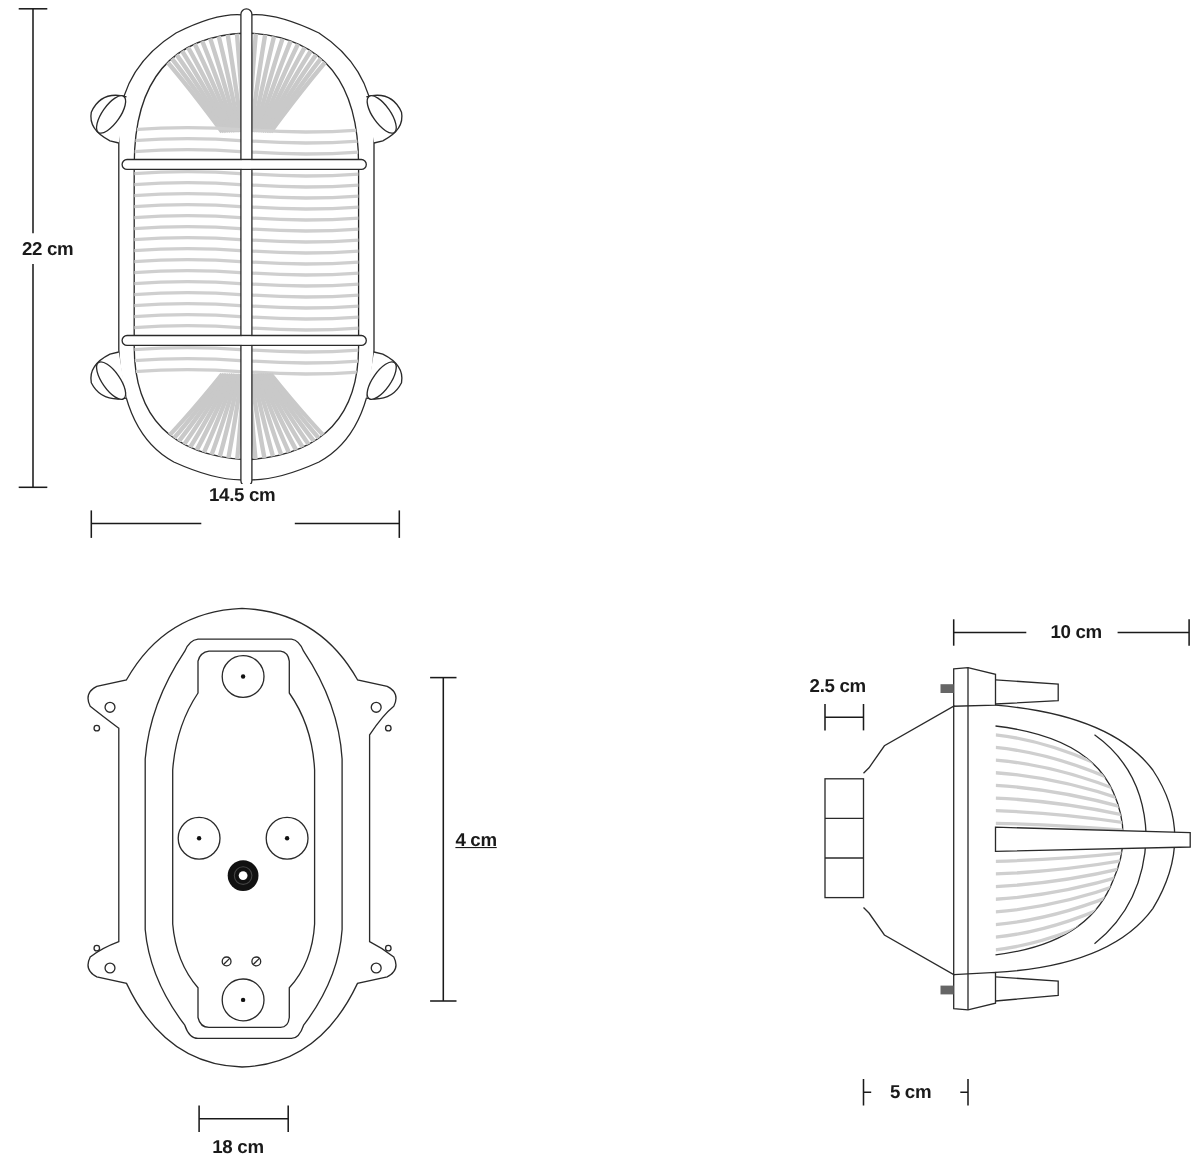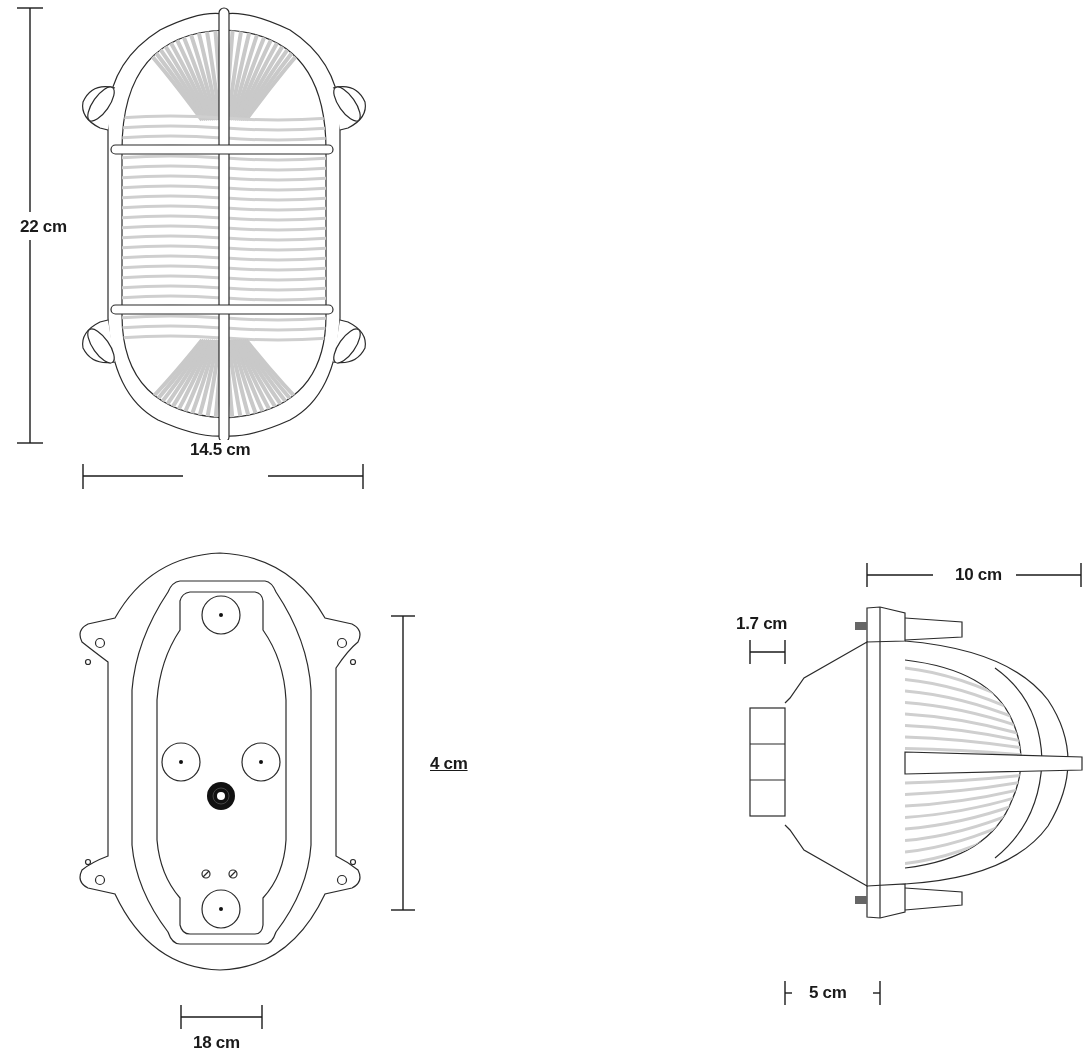--- a/index.html
+++ b/index.html
@@ -260,17 +260,17 @@
   <g>
     <line class="dim" x1="785" y1="993" x2="792" y2="993"></line>
     <line class="dim" x1="873" y1="993" x2="880" y2="993"></line>
     <line class="dim" x1="785" y1="981" x2="785" y2="1005"></line>
     <line class="dim" x1="880" y1="981" x2="880" y2="1005"></line>
   </g>
 </svg>
 
 <div class="label" style="left:0; top:217px;margin-left:20px;">22 cm</div>
 <div class="label" style="left:190px; top:440px;">14.5 cm</div>
-<div class="label" style="left:430px; top:754px;text-decoration:underline;">4 cm</div>
+<div class="label" style="left:414px; top:754px;text-decoration:underline;">4 cm</div>
 <div class="label" style="left:193px; top:1033px;">18 cm</div>
 <div class="label" style="left:923px; top:565px;margin-left:32px;">10 cm</div>
-<div class="label" style="left:736px; top:614px;">1.7 cm</div>
+<div class="label" style="left:736px; top:614px;">2.5 cm</div>
 <div class="label" style="left:809px; top:983px;">5 cm</div>
 
 </body></html>

